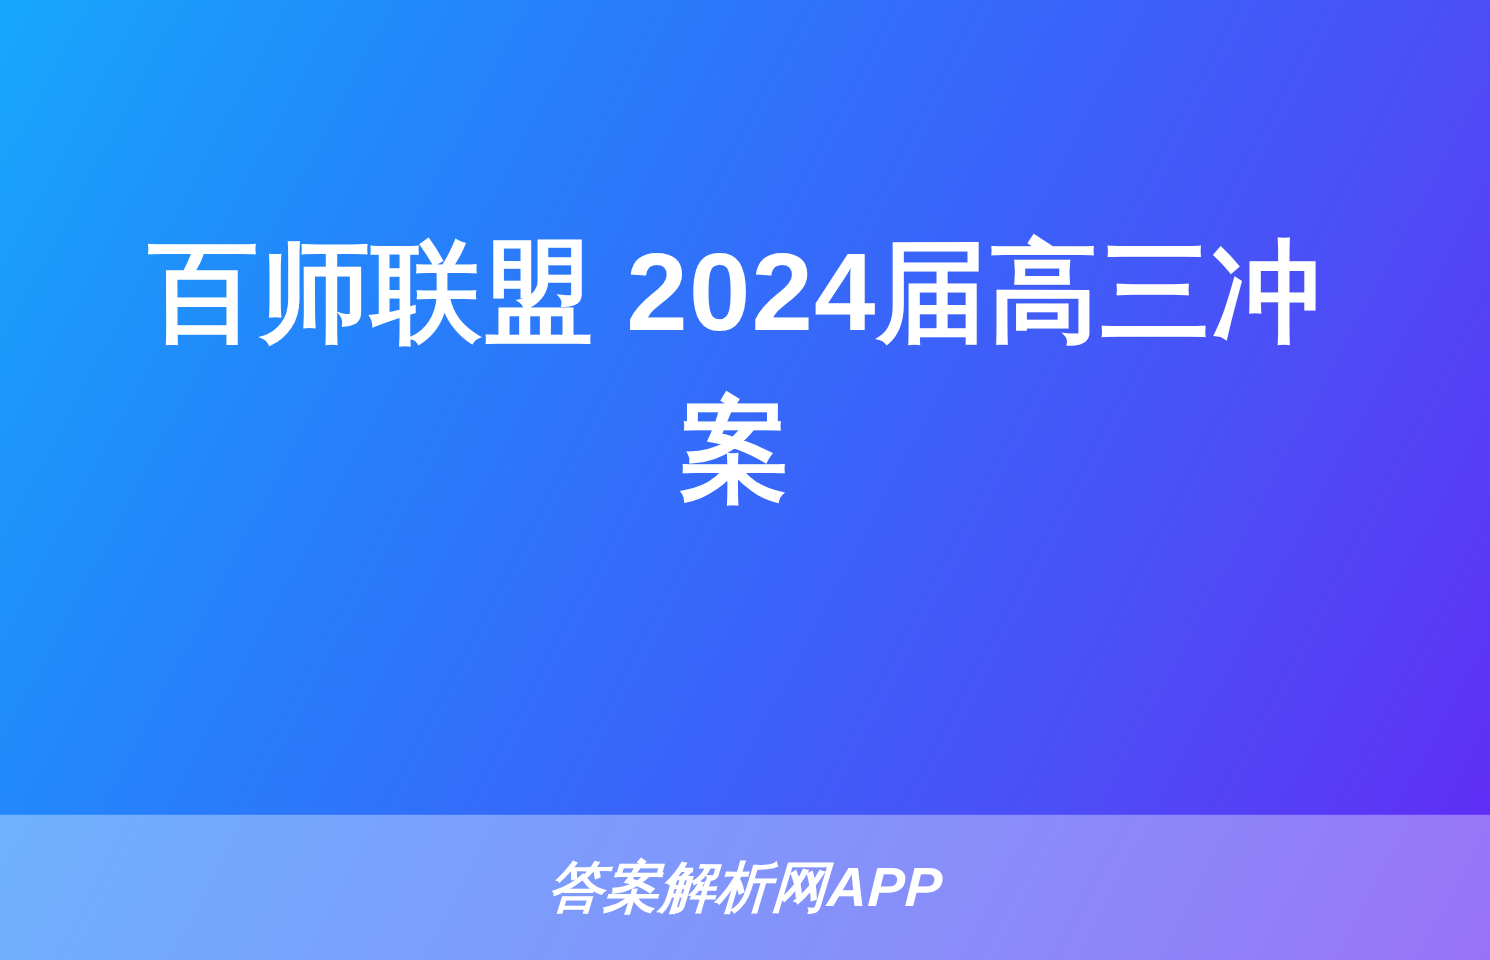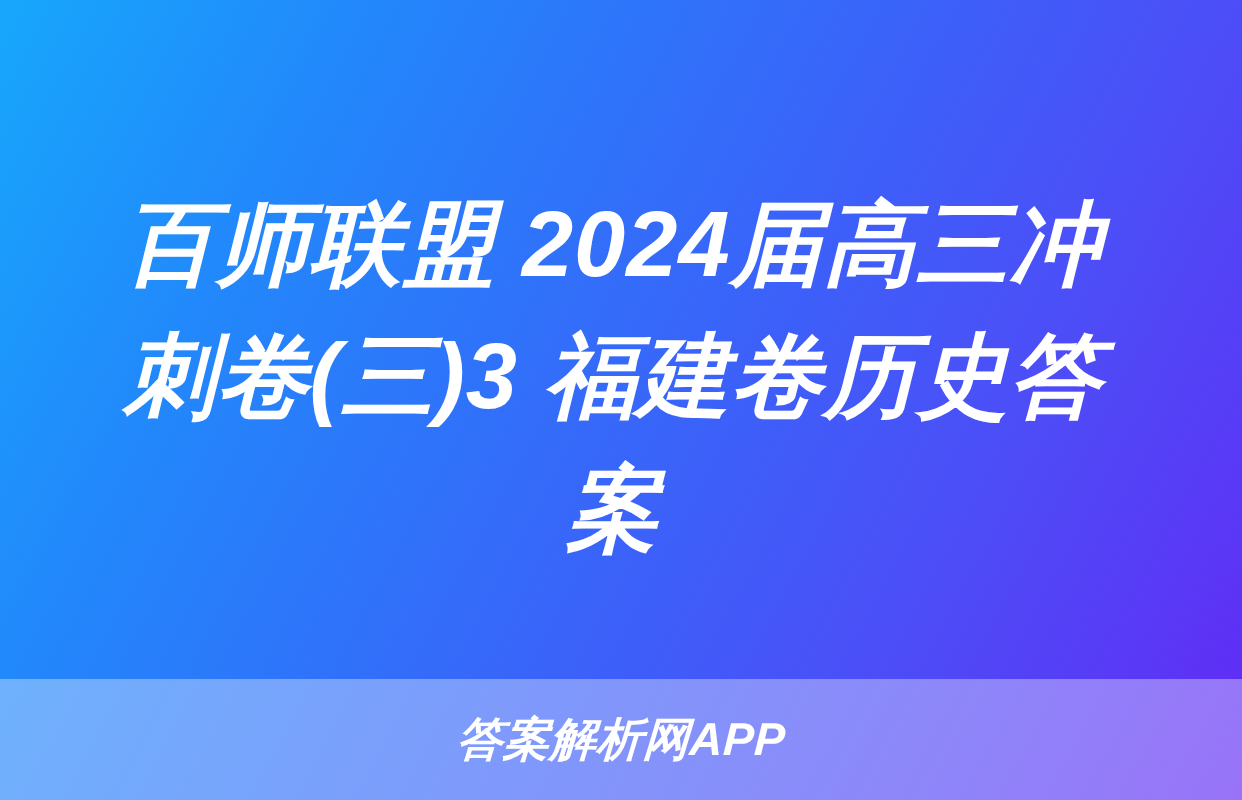--- a/index.html
+++ b/index.html
@@ -30,21 +30,20 @@
 
   
   #title-block {
     position: absolute;
     left: 0;
     right: 16px;
     top: 178px;
     padding: 0 62px;
     box-sizing: border-box;
     text-align: center;
-    font-style: italic;
   }
 
   .title-line {
     display: block;
     color: #ffffff;
     font-weight: 700;
     font-size: 92px;
     line-height: 1.44;
     letter-spacing: 1px;
     white-space: nowrap;
@@ -78,21 +77,20 @@
     transform: skewX(-3deg);
   }
 </style>
 </head>
 <body>
 
 <div id="cover-card">
 
   <div id="title-block">
     <span class="title-line">百师联盟 2024届高三冲</span>
-    <span class="title-line">刺卷(三)3 福建卷历史答</span>
     <span class="title-line short">案</span>
   </div>
 
   <div id="watermark-band">
     <span id="watermark-text">答案解析网APP</span>
   </div>
 
 </div>
 
 </body></html>

